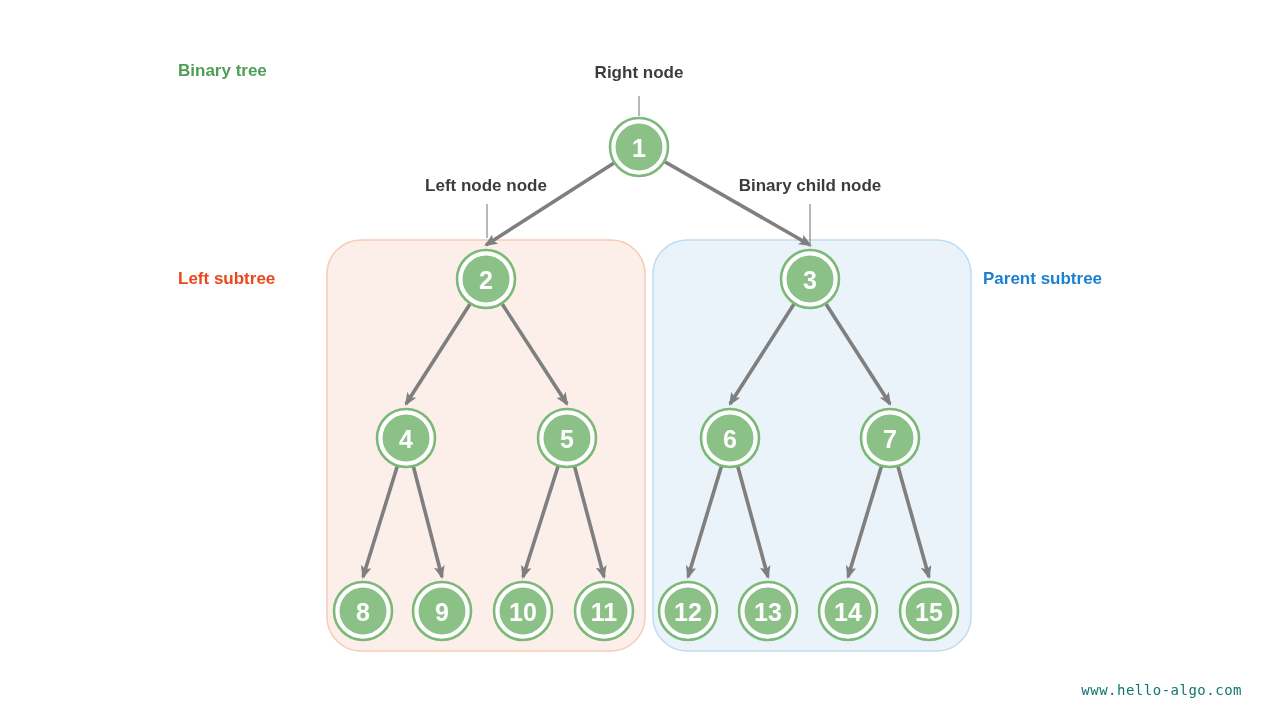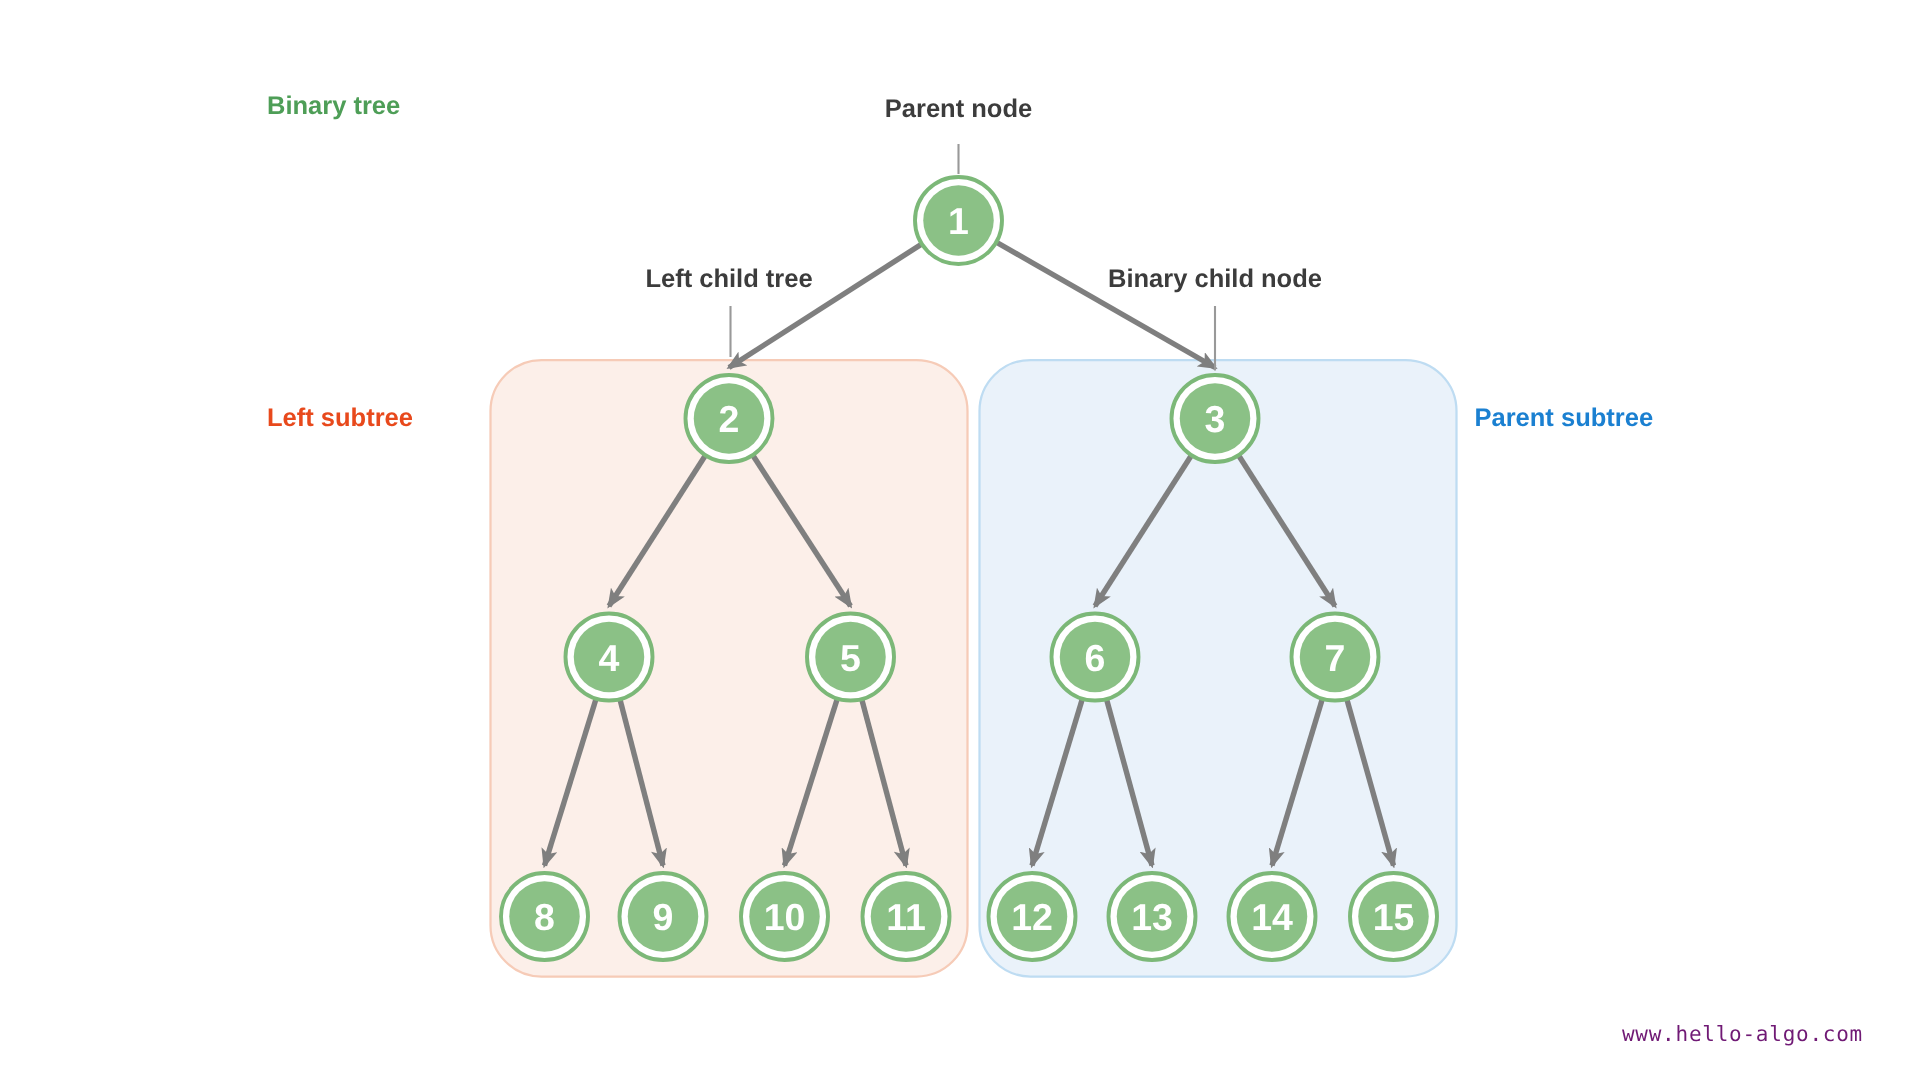--- a/index.html
+++ b/index.html
@@ -132,25 +132,25 @@
       </g>
       <g>
         <circle cx="929" cy="611" r="29" fill="#ffffff" stroke="#7cb878" stroke-width="2.6"></circle>
         <circle cx="929" cy="611" r="23.5" fill="#8bc186"></circle>
         <text x="929" y="612" text-anchor="middle" dominant-baseline="central" fill="#ffffff" font-size="25" font-weight="bold" font-family="&quot;Liberation Sans&quot;, sans-serif">15</text>
       </g>
     </svg>
 
   <div class="lbl" style="left: 178px; top: 58px; color: rgb(78, 158, 87);">Binary tree</div>
 
-  <div class="lbl center" style="left: 539px; top: 60px; width: 200px; color: rgb(60, 60, 60);">Parent node</div>
+  <div class="lbl center" style="left: 539px; top: 60px; width: 200px; color: rgb(60, 60, 60);">Right node</div>
 
-  <div class="lbl center" style="left: 366px; top: 173px; width: 240px; color: rgb(60, 60, 60);">Left child tree</div>
+  <div class="lbl center" style="left: 366px; top: 173px; width: 240px; color: rgb(60, 60, 60);">Left node node</div>
 
   <div class="lbl center" style="left: 690px; top: 173px; width: 240px; color: rgb(60, 60, 60);">Binary child node</div>
 
   <div class="lbl" style="left: 178px; top: 266px; color: rgb(232, 73, 28); text-align: right;">Left subtree</div>
 
   <div class="lbl" style="left: 983px; top: 266px; color: rgb(27, 128, 209);">Parent subtree</div>
 
-  <div class="watermark" style="color: #701a75; margin-left: 34px;">www.hello-algo.com</div>
+  <div class="watermark" style="color: #0f766e; margin-left: 34px;">www.hello-algo.com</div>
 
 </div>
 
 </body></html>

